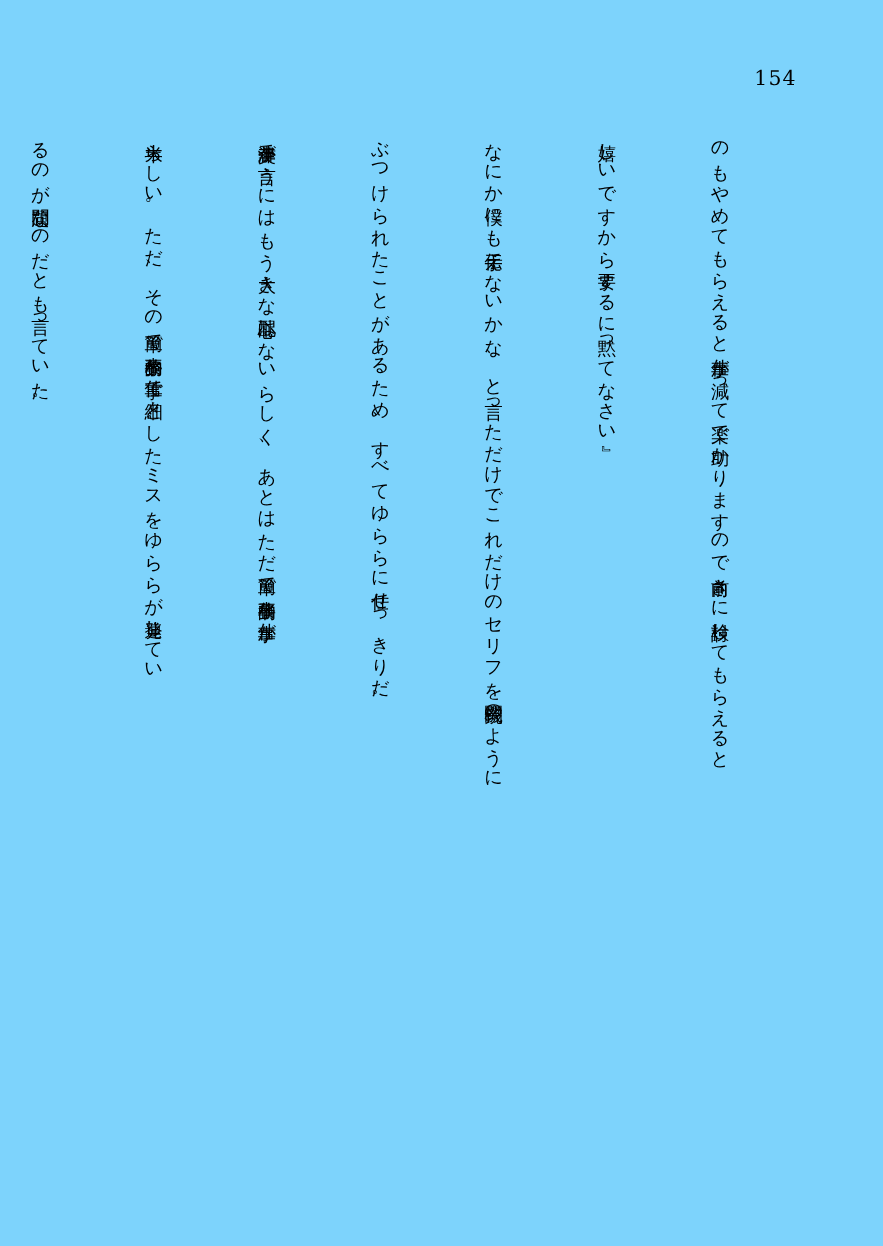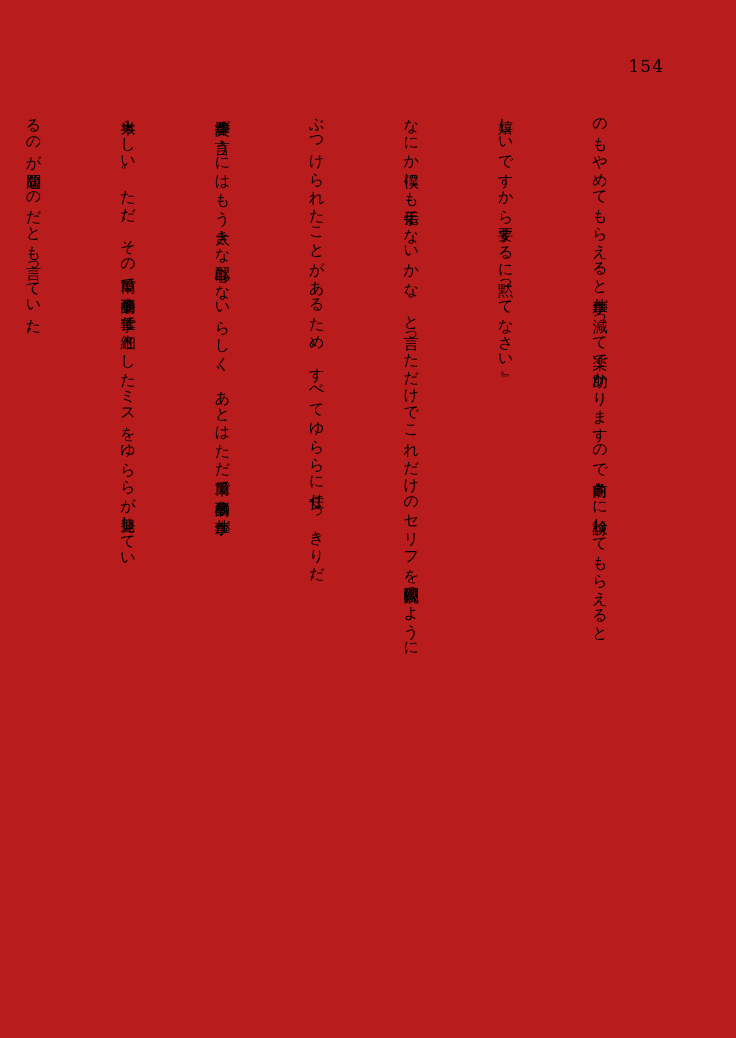--- a/index.html
+++ b/index.html
@@ -4,21 +4,21 @@
 <style>
   html, body {
     margin: 0;
     padding: 0;
     background: #ffffff;
   }
   .page {
     position: relative;
     width: 736px;
     height: 1038px;
-    background: #b91c1c;
+    background: #7dd3fc;
     overflow: hidden;
     font-family: "DejaVu Serif", "Liberation Serif", serif;
     color: #000000;
   }
   .page-number {
     position: absolute;
     top: 56px;
     right: 72px;
     font-size: 17px;
     letter-spacing: 1px;

